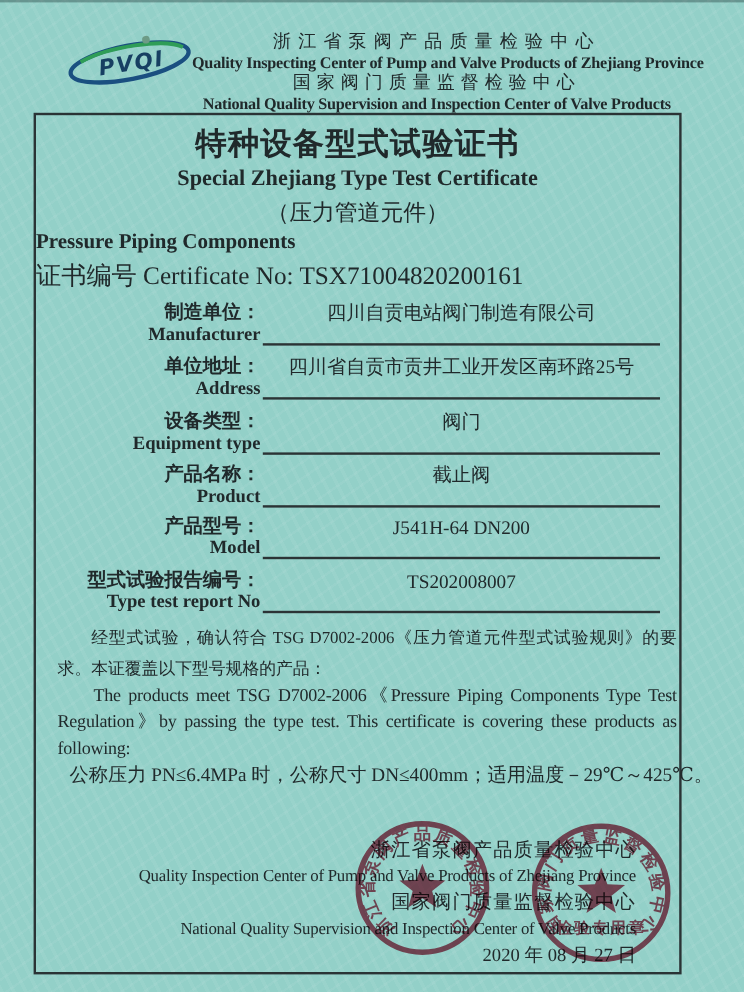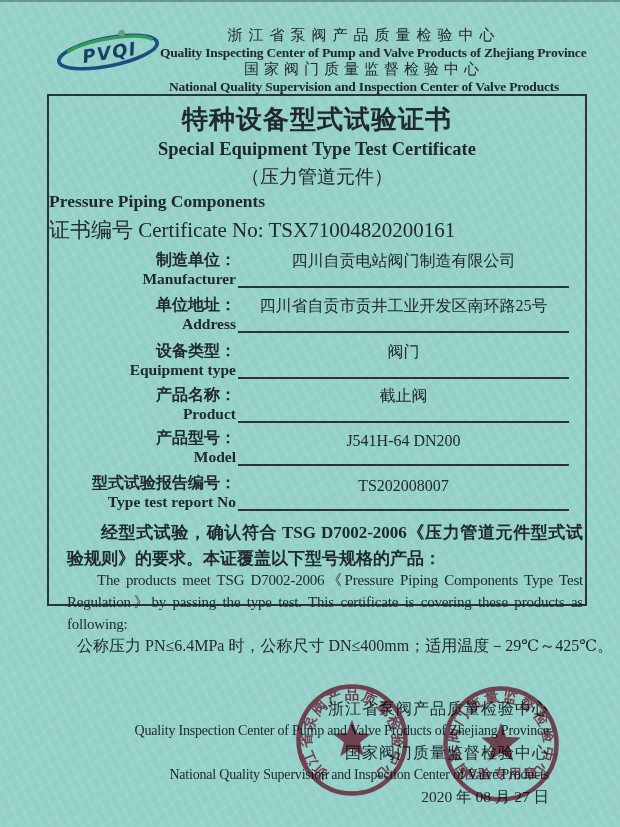--- a/index.html
+++ b/index.html
@@ -13,37 +13,37 @@
 
   
   .logo{position:absolute;left:46px;top:24px;width:124px;height:56px;}
   .header-text{position:absolute;left:160px;top:27px;width:408px;text-align:center;}
   .h-cn1{font-size:15px;letter-spacing:6px;line-height:17px;white-space:nowrap;}
   .h-en1{font-size:13.5px;font-weight:700;line-height:17px;letter-spacing:-.2px;white-space:nowrap;}
   .h-cn2{font-size:15px;letter-spacing:5px;line-height:17px;white-space:nowrap;}
   .h-en2{font-size:13.5px;font-weight:600;line-height:17px;letter-spacing:-.2px;white-space:nowrap;}
 
   
-  .cert-box{position:absolute;left:28px;top:94px;width:540px;height:512px;border:2px solid #2a3335;box-sizing:border-box;margin-left:19px;}
+  .cert-box{position:absolute;left:28px;top:94px;width:540px;height:718px;border:2px solid #2a3335;box-sizing:border-box;}
   .t-main{position:absolute;left:0;top:6px;width:100%;text-align:center;font-family:"DejaVu Sans","Liberation Sans",sans-serif;
           font-weight:bold;font-size:26px;letter-spacing:1px;}
   .t-en{position:absolute;left:0;top:43px;width:100%;text-align:center;font-size:18.5px;font-weight:600;}
   .t-cn2{position:absolute;left:0;top:68px;width:100%;text-align:center;font-size:19px;}
   .t-en2{position:absolute;left:0;top:95px;width:100%;font-size:17.5px;font-weight:600;}
   .certno{position:absolute;left:0;top:120px;width:100%;text-align:left;font-size:21px;white-space:nowrap;}
 
   .field-row{position:absolute;left:0;right:16px;height:40px;display:flex;align-items:flex-end;}
   .field-label{width:187px;text-align:right;flex:0 0 auto;}
   .lab-cn{font-family:"DejaVu Sans","Liberation Sans",sans-serif;font-weight:bold;font-size:16px;line-height:19px;white-space:nowrap;}
   .lab-en{font-weight:bold;font-size:15.5px;line-height:19px;white-space:nowrap;}
   .field-line{flex:1 1 auto;margin-left:2px;border-bottom:2px solid #2b3335;display:flex;justify-content:center;
               align-items:flex-end;padding-bottom:14px;font-size:16px;white-space:nowrap;}
 
-  .para-cn{position:absolute;left:18px;top:424px;width:516px;font-size:17px;line-height:26px;
-           text-align:justify;text-indent:2em;font-weight:bold;}
+  .para-cn{position:absolute;left:18px;top:424px;width:516px;font-size:14px;line-height:26px;
+           text-align:justify;text-indent:2em;}
   .para-en{position:absolute;left:18px;top:473px;width:516px;font-size:15px;line-height:22px;
            text-align:justify;text-indent:2em;letter-spacing:-.2px;}
   .spec{position:absolute;left:28px;top:540px;width:506px;font-size:16px;white-space:nowrap;}
 
   .footer{position:absolute;right:36px;top:602px;text-align:right;}
   .f-cn1{font-size:16px;line-height:22px;letter-spacing:1px;white-space:nowrap;}
   .f-en1{font-size:14px;line-height:22px;letter-spacing:-.2px;white-space:nowrap;}
   .f-cn2{font-size:16px;line-height:22px;letter-spacing:1px;white-space:nowrap;}
   .f-en2{font-size:14px;line-height:22px;letter-spacing:-.2px;white-space:nowrap;}
   .f-date{font-size:15.5px;line-height:22px;white-space:nowrap;}
@@ -68,21 +68,21 @@
 
   <div class="header-text">
     <div class="h-cn1">浙江省泵阀产品质量检验中心</div>
     <div class="h-en1">Quality Inspecting Center of Pump and Valve Products of Zhejiang Province</div>
     <div class="h-cn2">国家阀门质量监督检验中心</div>
     <div class="h-en2">National Quality Supervision and Inspection Center of Valve Products</div>
   </div>
 
   <div class="cert-box">
     <div class="t-main">特种设备型式试验证书</div>
-    <div class="t-en">Special Equipment Type Test Certificate</div>
+    <div class="t-en">Special Zhejiang Type Test Certificate</div>
     <div class="t-cn2">（压力管道元件）</div>
     <div class="t-en2">Pressure Piping Components</div>
 
     <div class="certno">
       <span>证书编号</span>
       <span>Certificate No:</span>
       <span>TSX71004820200161</span>
     </div>
 
     <div class="field-row" style="top:152px">

